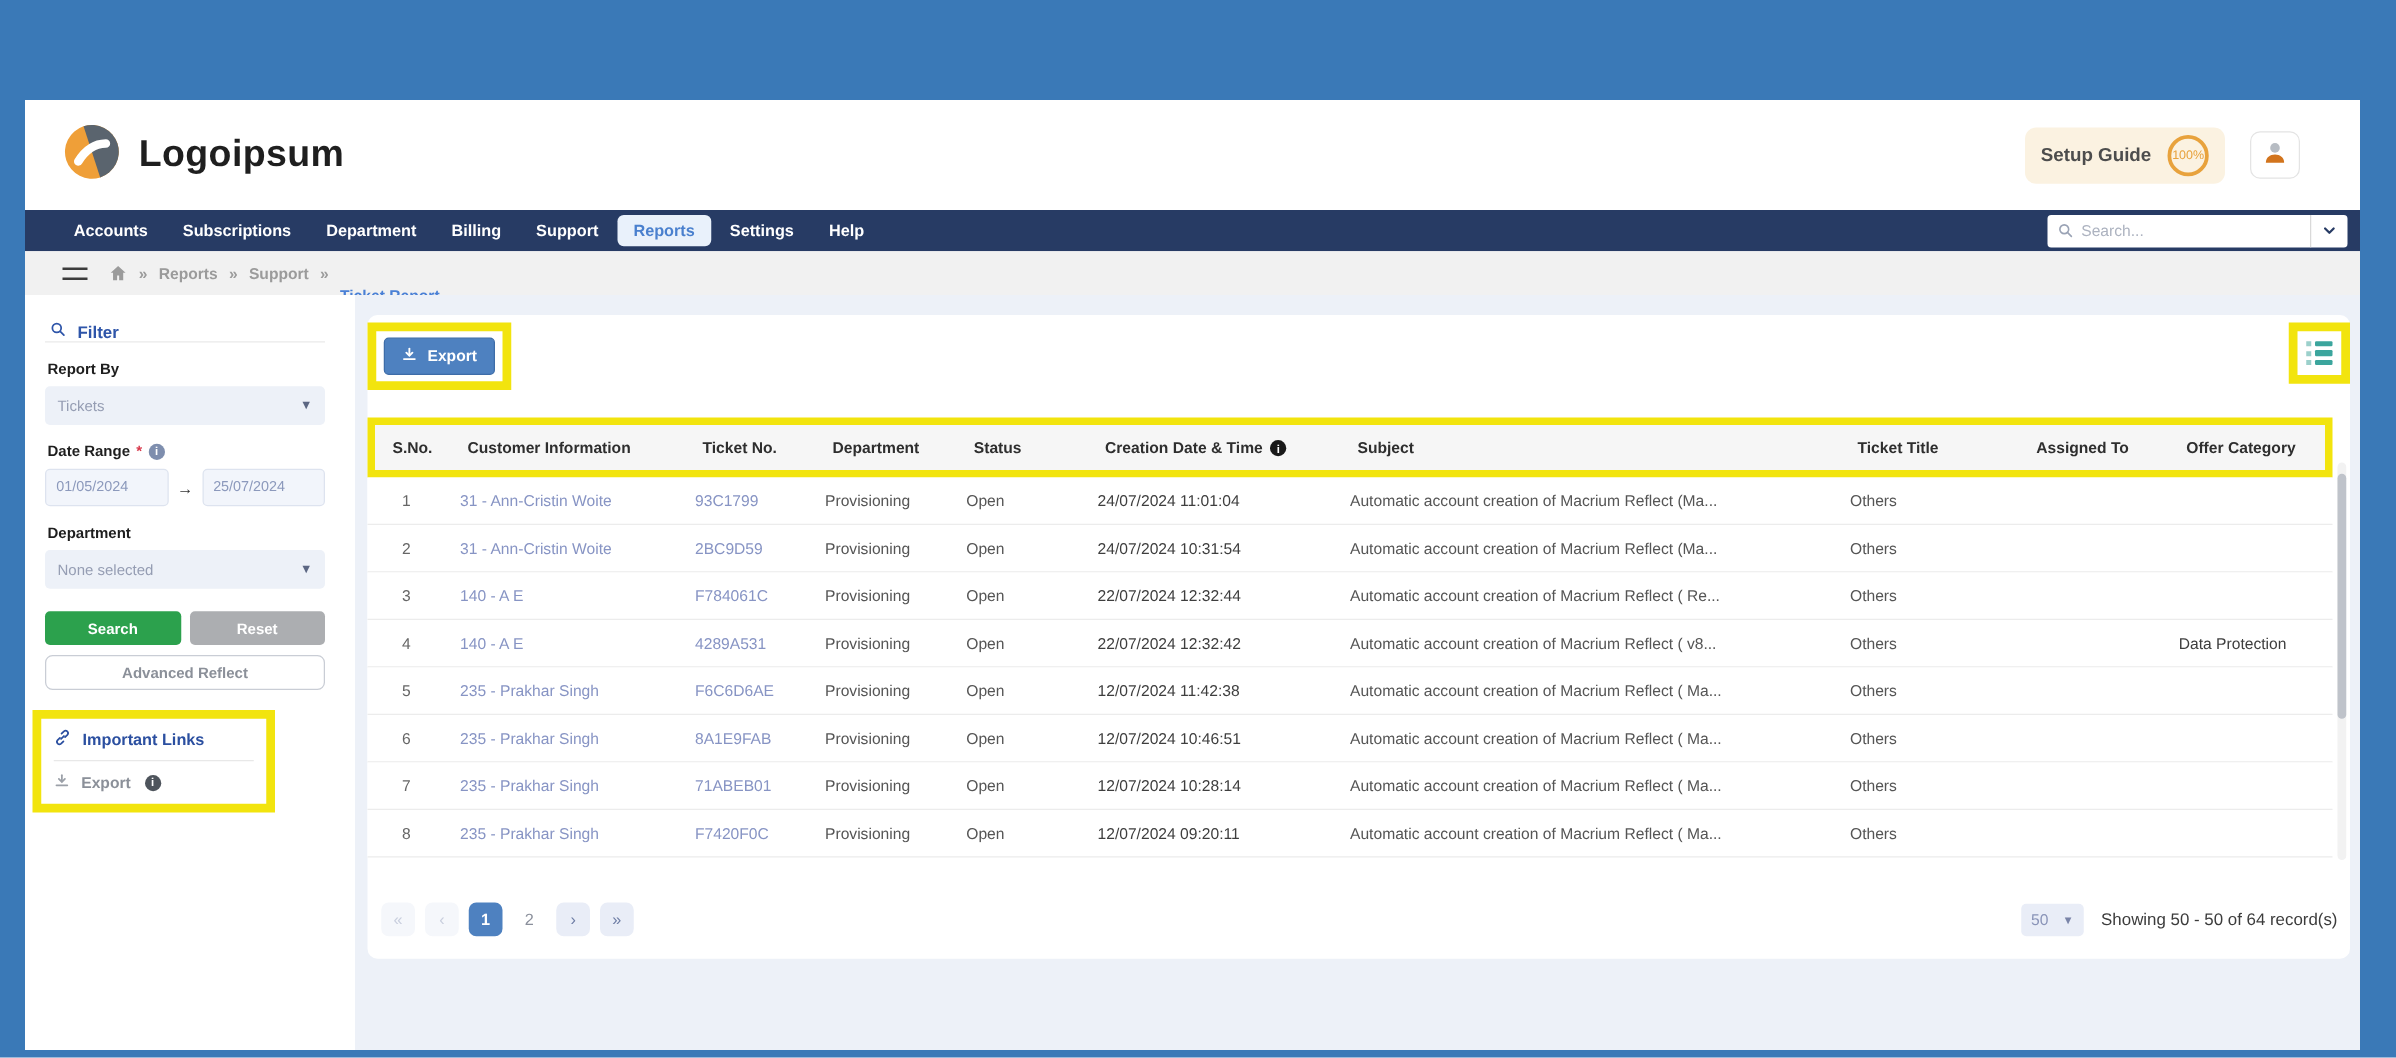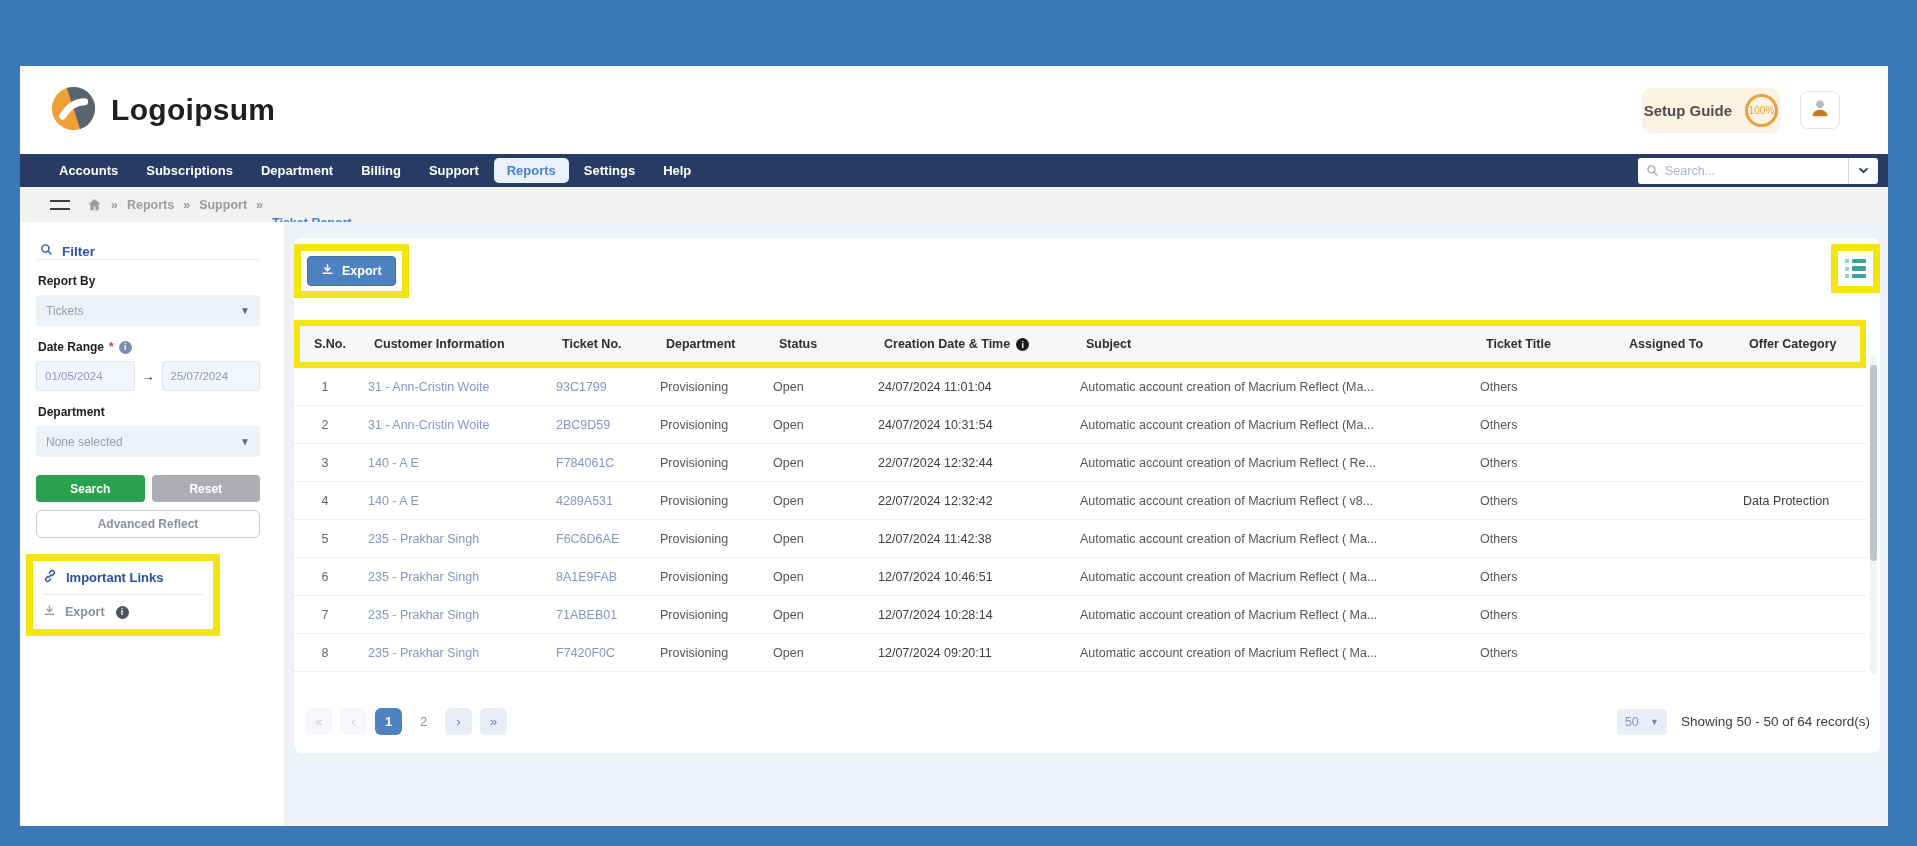--- a/index.html
+++ b/index.html
@@ -1,26 +1,26 @@
 <!DOCTYPE html>
 <html><head>
 <meta charset="utf-8">
 <style>
   * { box-sizing:border-box; margin:0; padding:0; }
   html,body { width:1917px; height:846px; }
   body { position:relative; background:#3A79B7; font-family:"Liberation Sans", sans-serif; overflow:hidden; }
 
-  .app { position:absolute; left:20px; top:66px; width:1868px; height:760px; background:#fff; display:flex; flex-direction:column; border-radius:2px; }
+  .app { position:absolute; left:20px; top:80px; width:1868px; height:760px; background:#fff; display:flex; flex-direction:column; border-radius:2px; }
 
   
   .hdr { height:88px; flex:none; display:flex; align-items:center; padding:0 48px 0 30px; background:#fff; }
   .logo { display:flex; align-items:center; }
   .logo-mark { width:47px; height:47px; flex:none; }
   .logo-text { font-size:30px; font-weight:700; color:#1f1f1f; margin-left:14px; letter-spacing:.3px; }
-  .setup-pill { margin-left:auto; display:flex; align-items:center; gap:13px; background:#FBF2E1; border-radius:9px; padding:6px 2px; }
+  .setup-pill { margin-left:auto; display:flex; align-items:center; gap:13px; background:#FBF2E1; border-radius:9px; padding:6px 13px; }
   .setup-label { font-size:15px; font-weight:600; color:#4d4d4d; }
   .setup-badge { width:33px; height:33px; border-radius:50%; border:3px solid #E8A23C; color:#E8A23C; font-size:10px; font-weight:400; display:flex; align-items:center; justify-content:center; }
   .avatar-btn { margin-left:20px; width:40px; height:38px; background:#fff; border:1px solid #E4E4E4; border-radius:8px; display:flex; align-items:center; justify-content:center; }
 
   
   .nav { height:33px; flex:none; background:#273B64; display:flex; align-items:center; padding:0 10px 0 26px; }
   .nav-items { display:flex; align-items:center; gap:2px; }
   .nav-item { padding:5px 13px; font-size:13px; font-weight:600; color:#fff; border-radius:5px; cursor:pointer; white-space:nowrap;text-align:right; }
   .nav-item.active { background:#E9F1FB; color:#4A80CE; }
   .nav-search { margin-left:auto; width:240px; height:26px; background:#fff; border-radius:3px; display:flex; align-items:center; overflow:hidden; }

